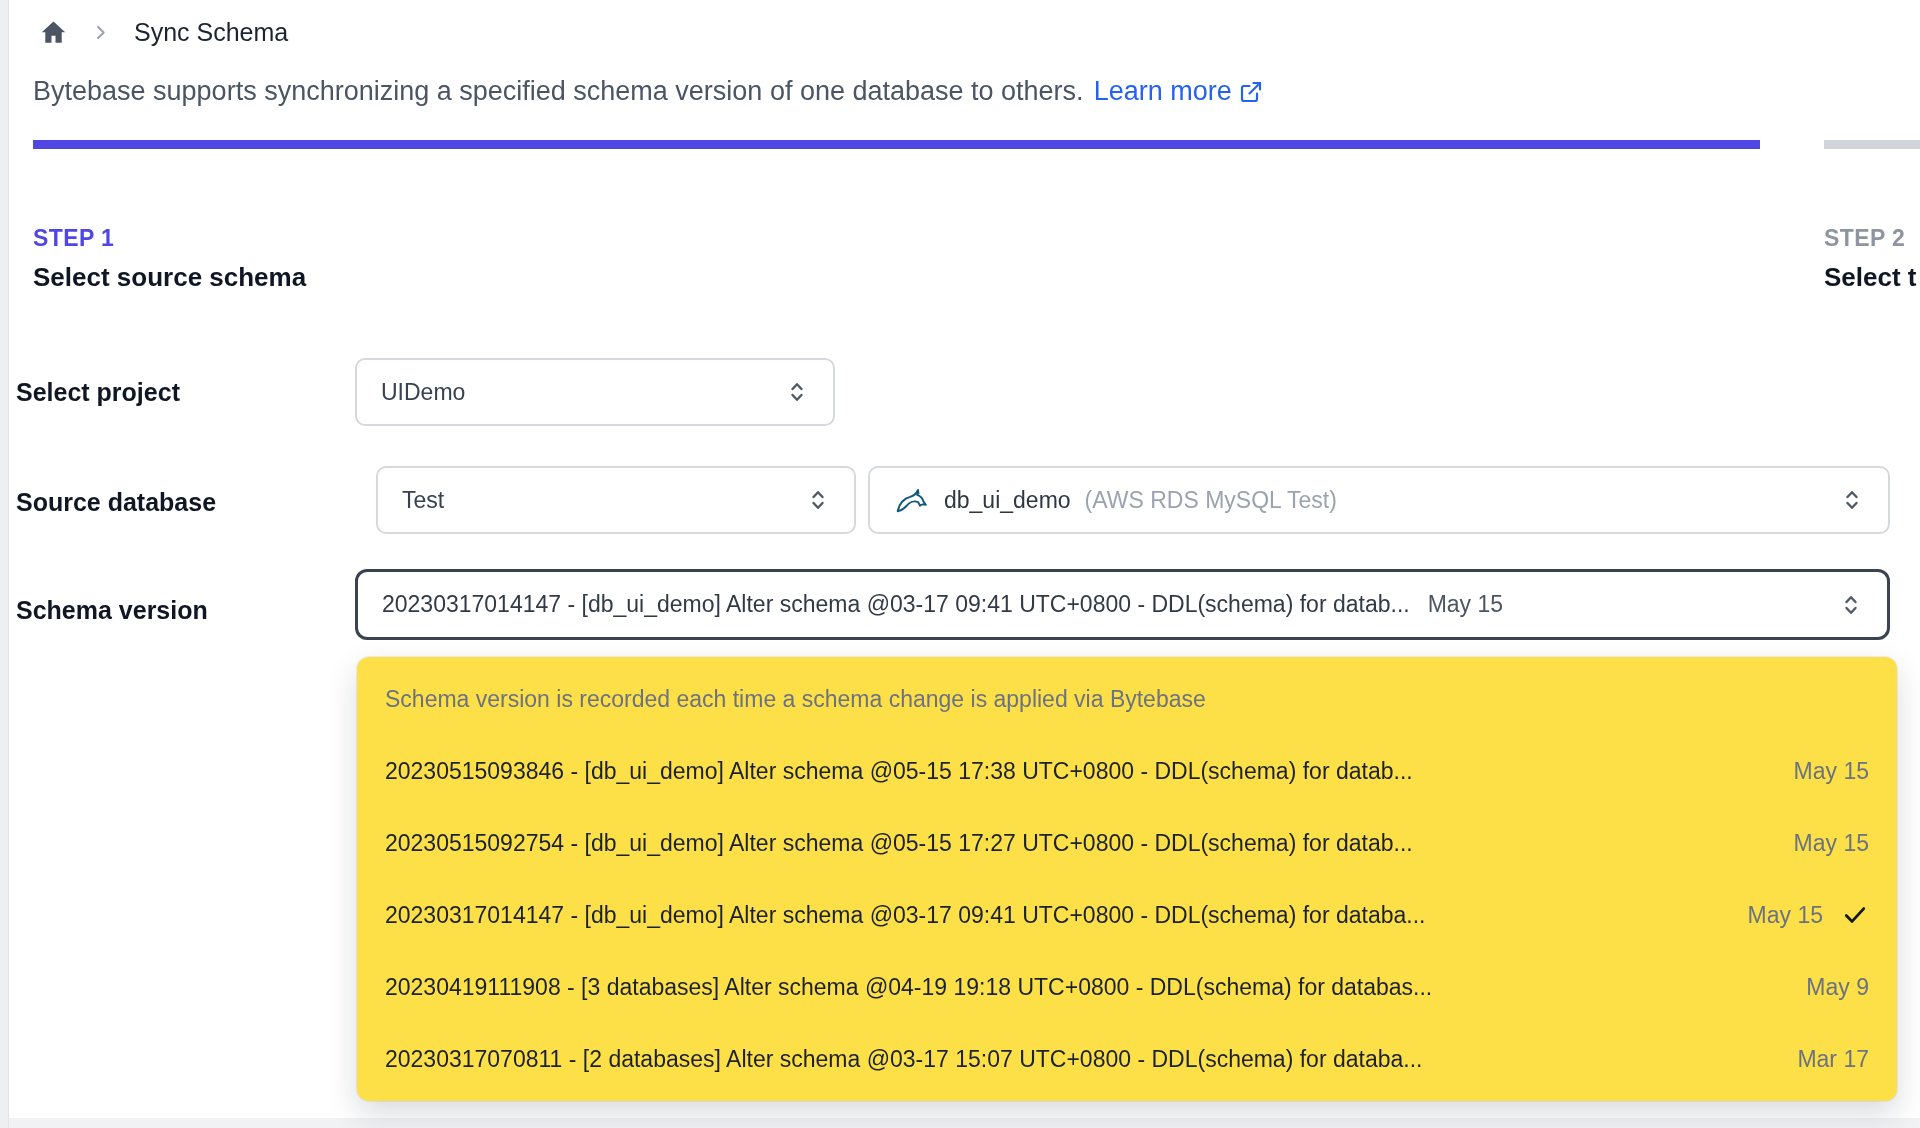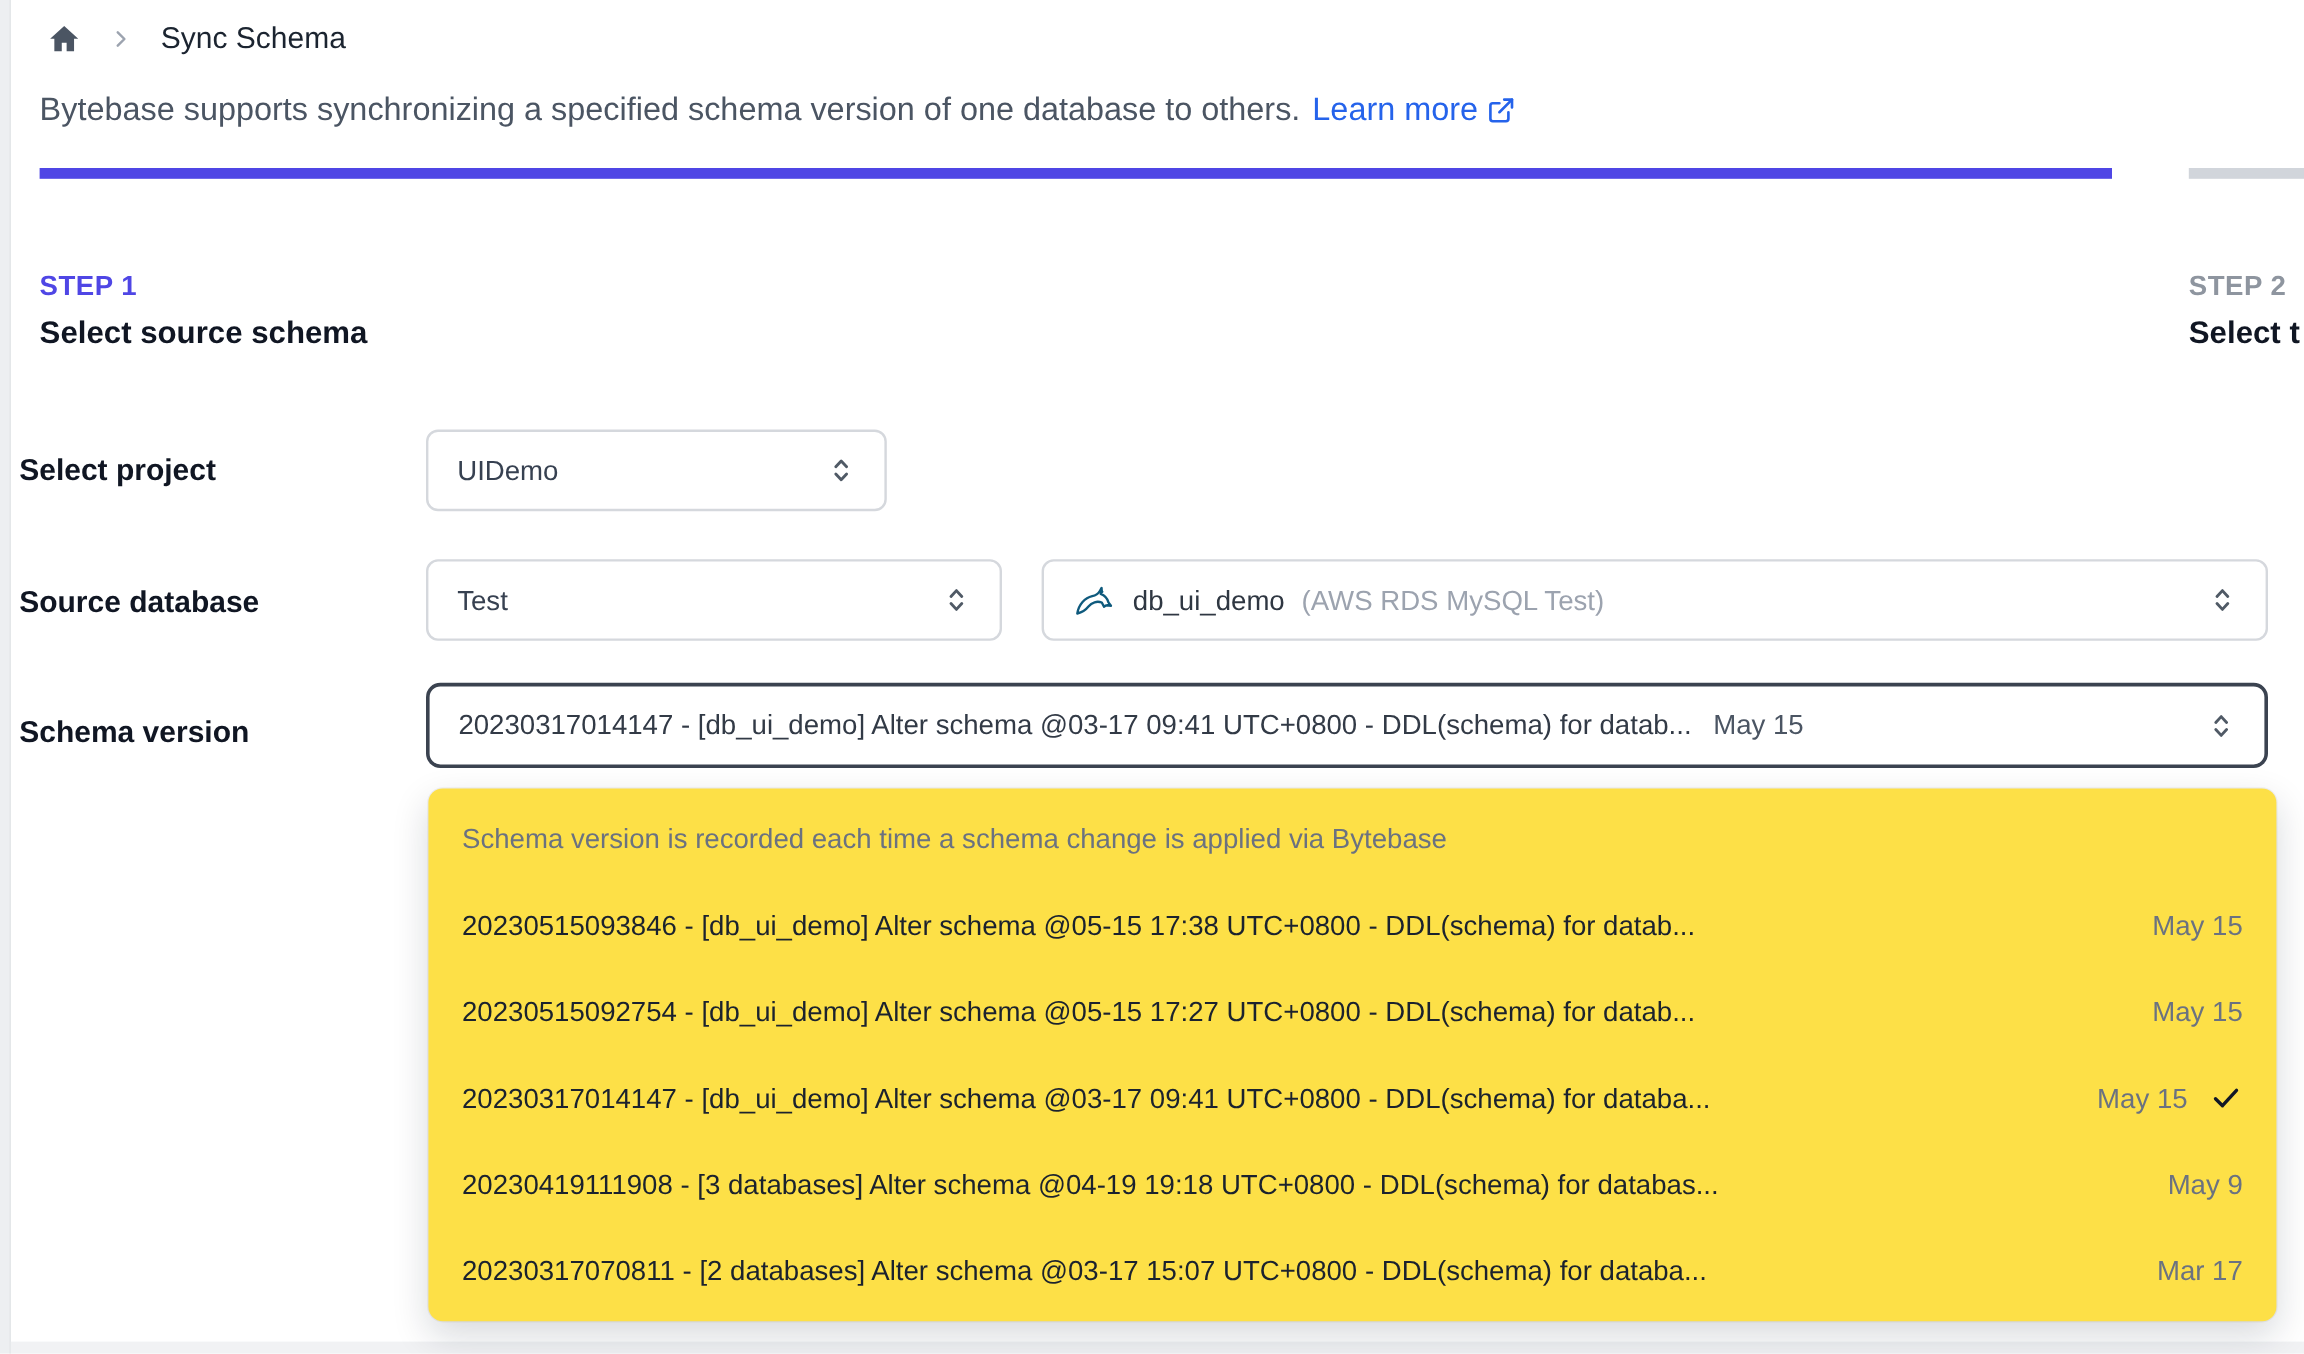--- a/index.html
+++ b/index.html
@@ -52,22 +52,22 @@
   .label-source { top: 488px; }
   .label-version { top: 596px; }
   
   .select {
     position: absolute; background: #fff;
     border: 2px solid #d5d8dd; border-radius: 10px;
     display: flex; align-items: center;
     padding: 0 24px; font-size: 23px; color: #374151;
     cursor: pointer;
   }
-  .select-project { left: 355px; top: 358px; width: 384px; height: 68px; }
-  .select-env     { left: 355px; top: 466px; width: 480px; height: 68px; }
+  .select-project { left: 355px; top: 358px; width: 480px; height: 68px; }
+  .select-env     { left: 376px; top: 466px; width: 480px; height: 68px; }
   .select-db      { left: 868px; top: 466px; width: 1022px; height: 68px; gap: 14px; }
   .select-version {
     left: 355px; top: 569px; width: 1535px; height: 71px;
     border: 3px solid #3b4350; border-radius: 12px; padding: 0 24px;
   }
   .chevrons { margin-left: auto; flex: 0 0 auto; display: flex; }
   .db-name { color: #2f3742; font-weight: 500; }
   .db-detail { color: #9ca3af; }
   .sv-text { flex: 0 1 auto; white-space: nowrap; overflow: hidden; color: #323a46; }
   .sv-date { flex: 0 0 auto; margin: 0 20px 0 18px; color: #4b5563; }

